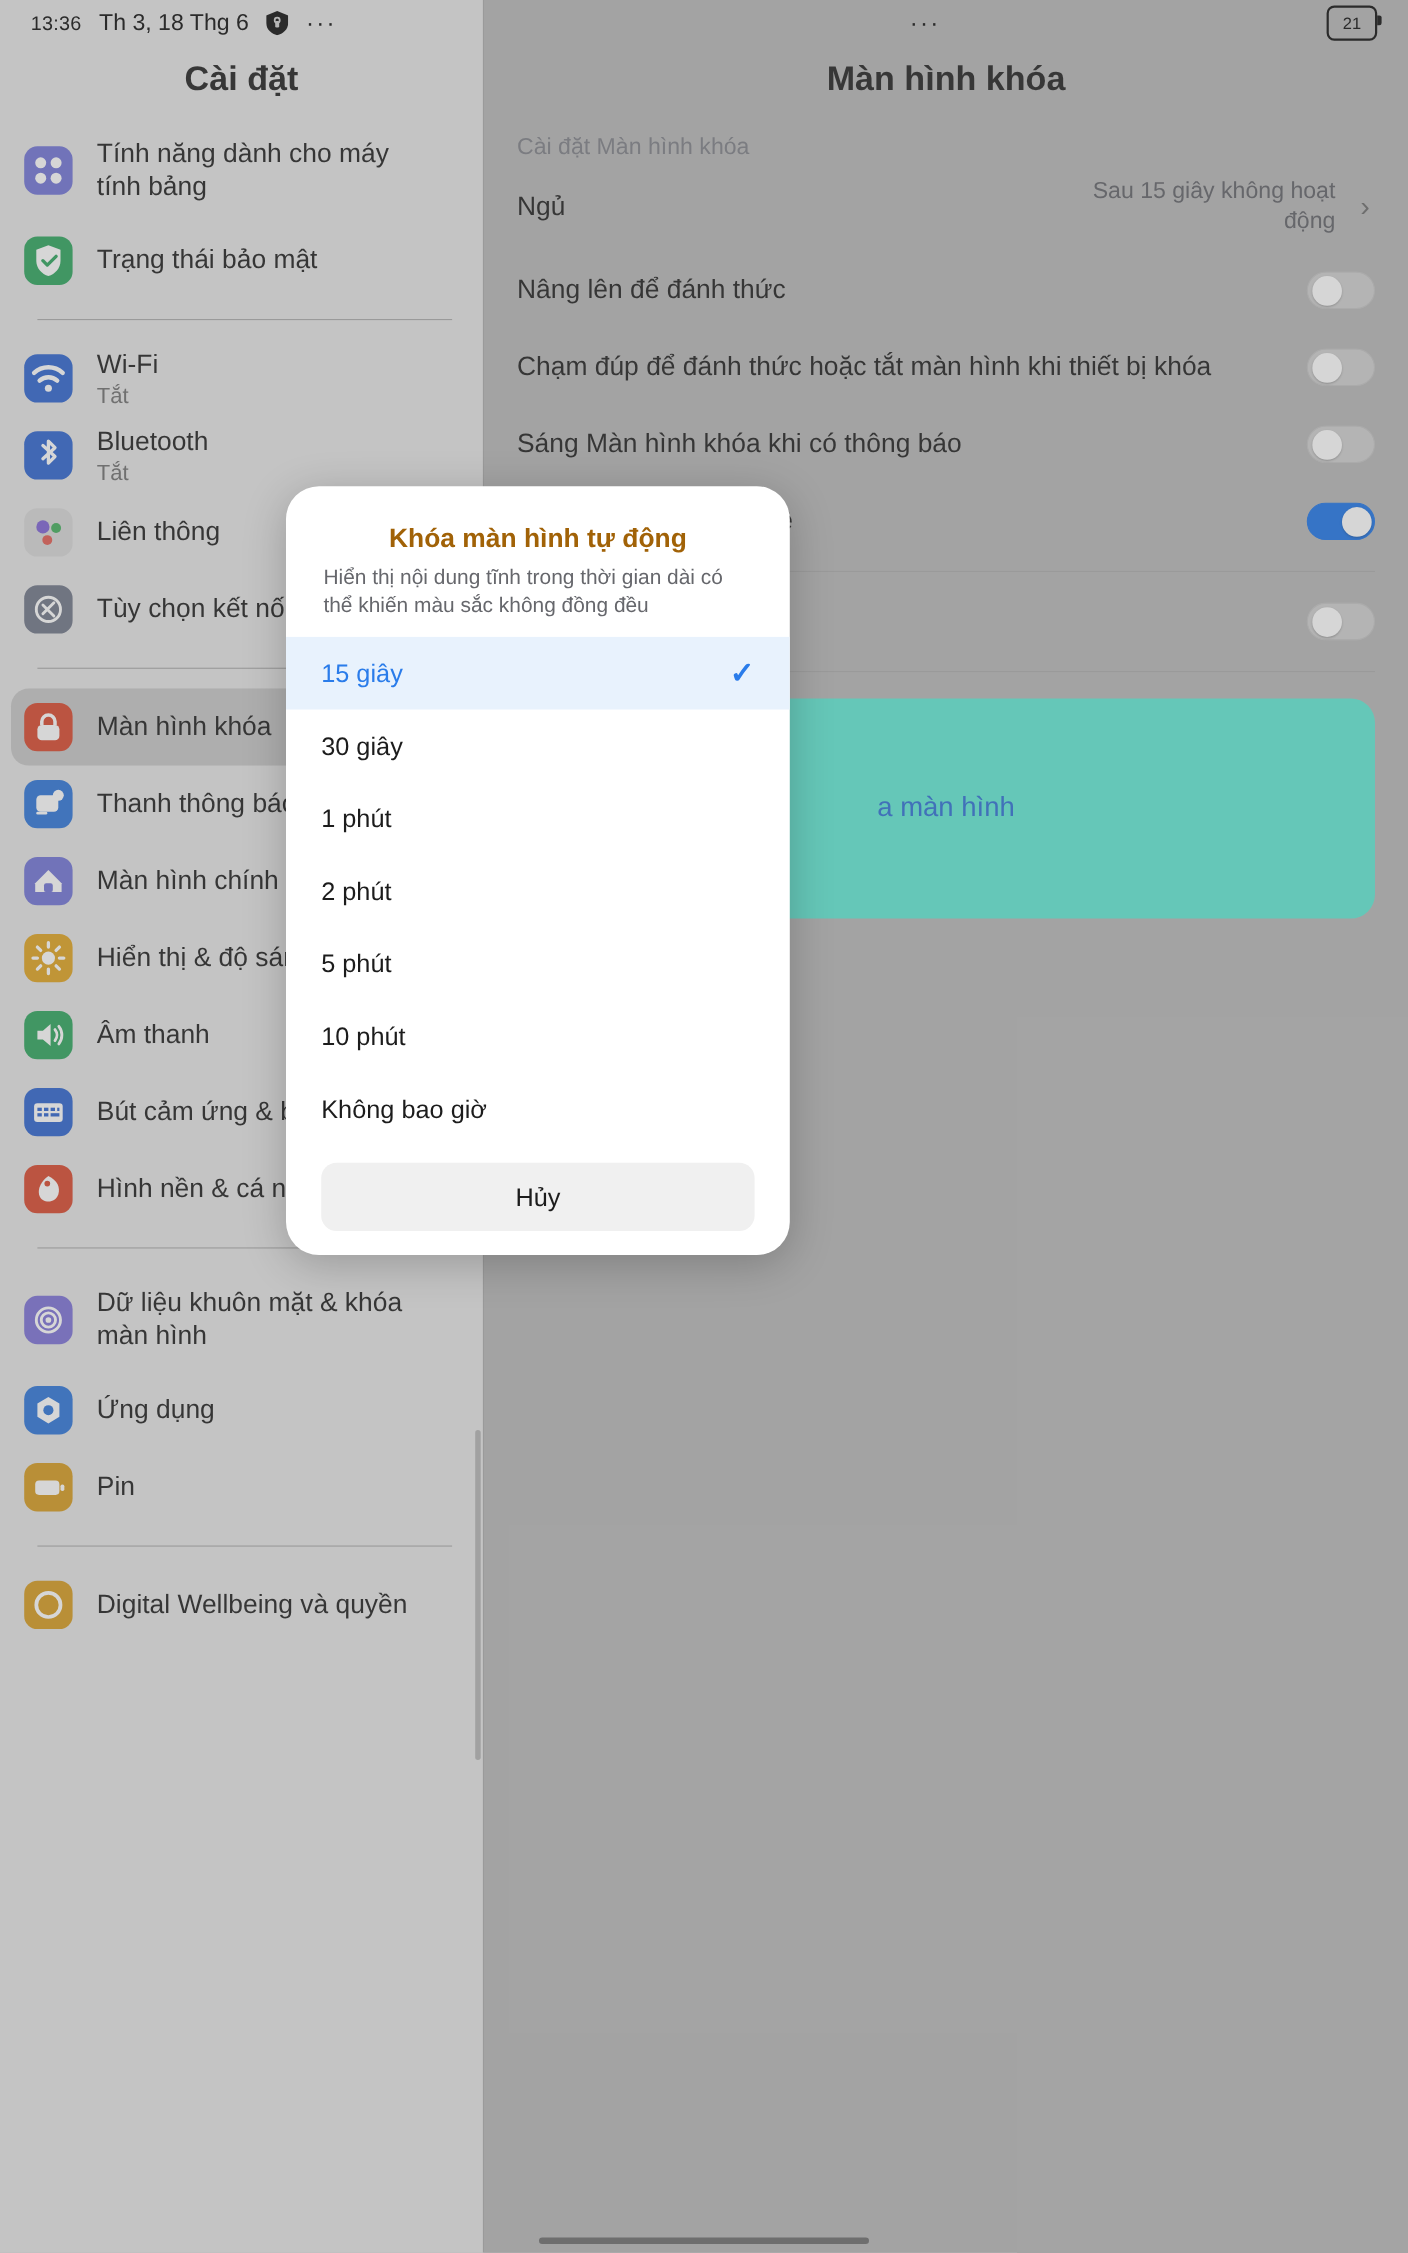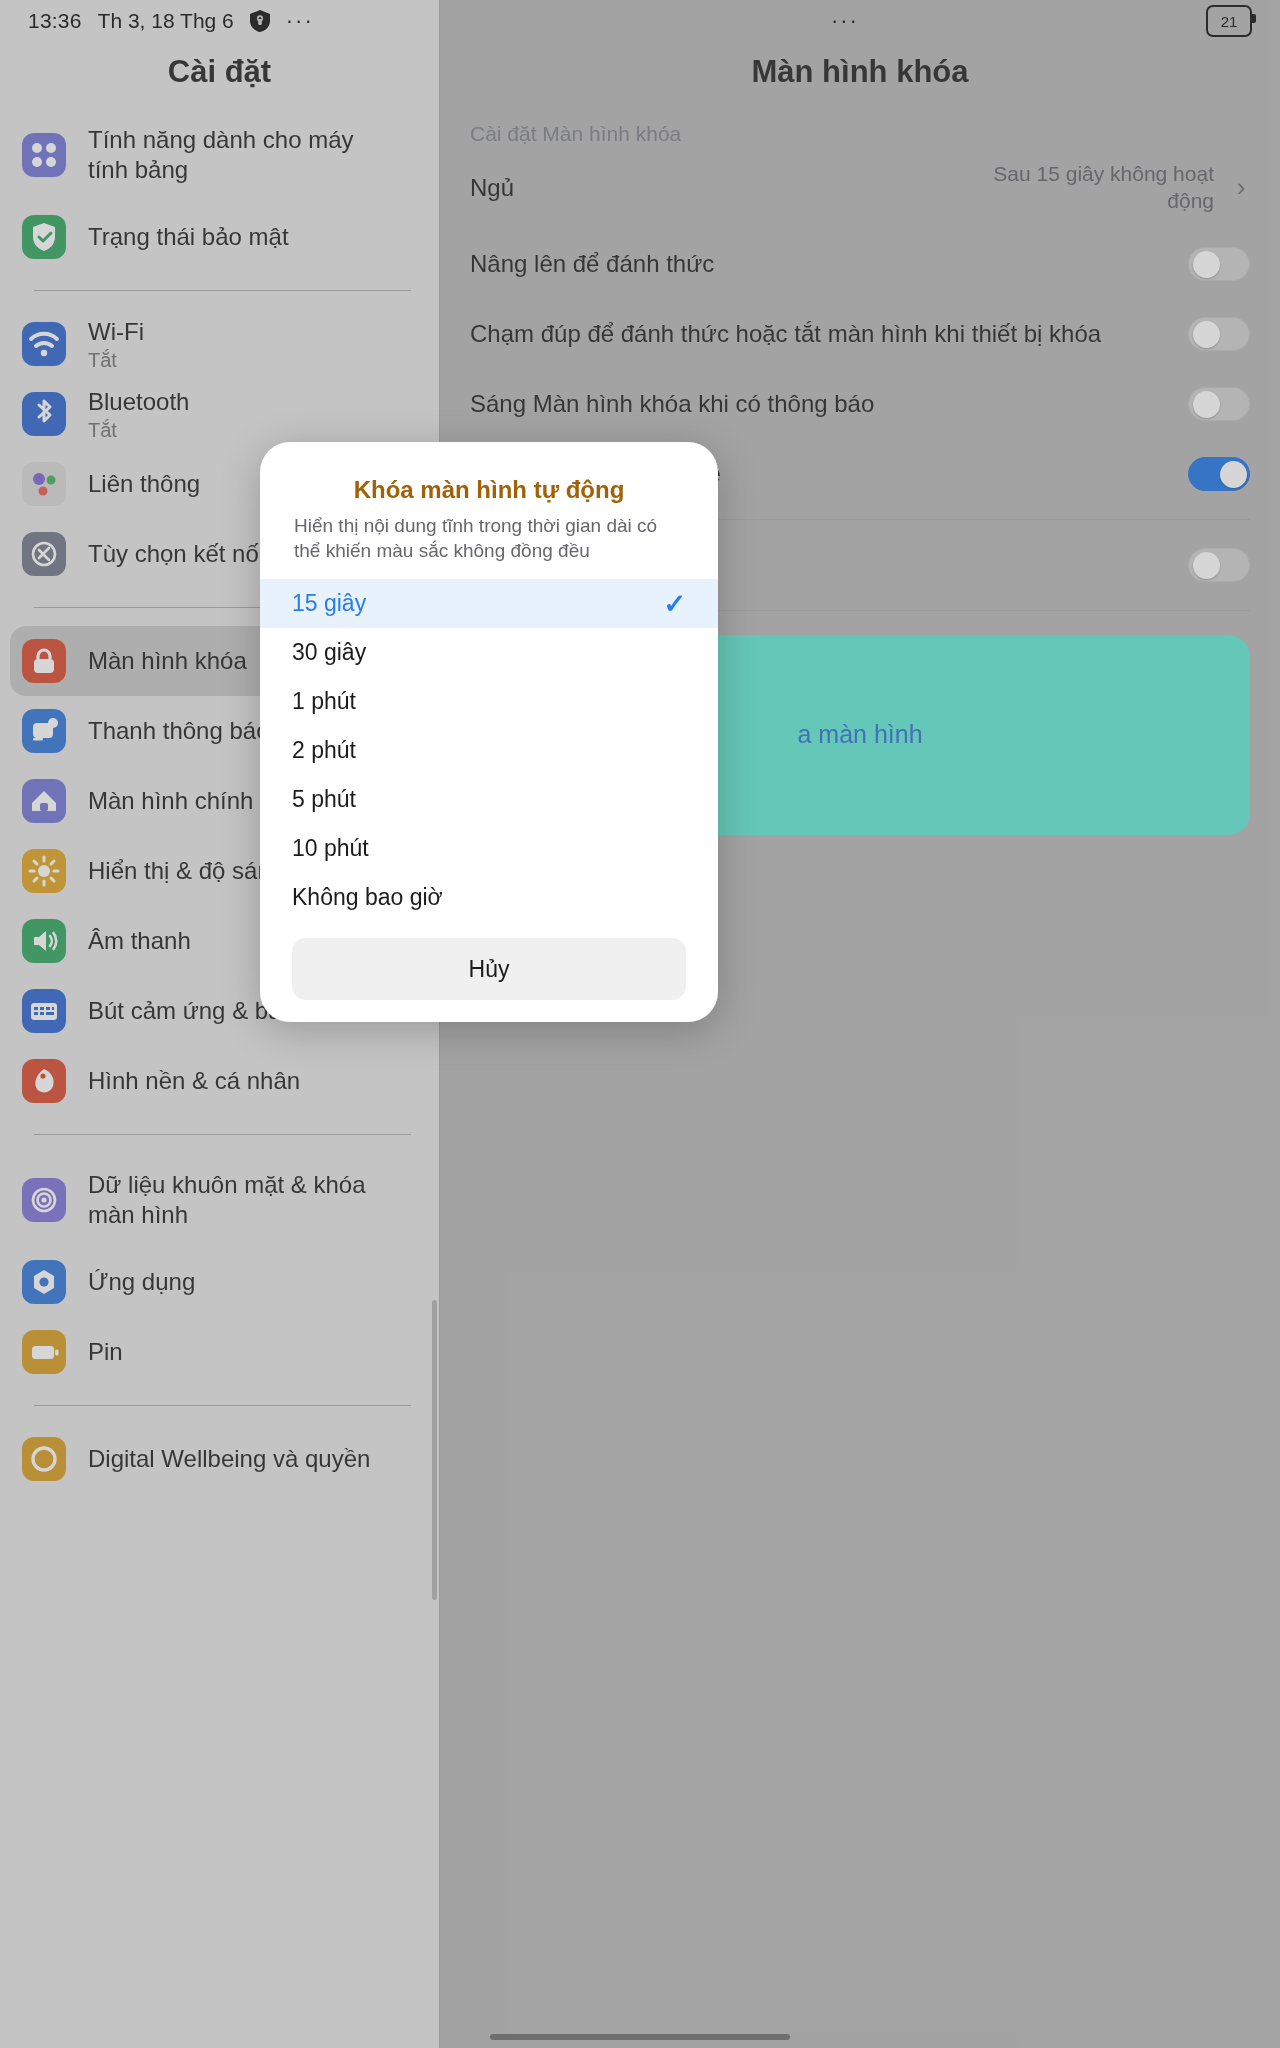--- a/index.html
+++ b/index.html
@@ -31,21 +31,21 @@
   
   .statusbar {
     position: absolute; top: 0; left: 0; right: 0;
     height: 42px;
     display: flex; align-items: center;
     padding: 0 28px;
     font-size: 21px; color: #2b2b2b;
     z-index: 20;
   }
   .sb-left { display: flex; align-items: center; gap: 16px; }
-  .sb-time { font-size: 21px; letter-spacing: .2px; }
+  .sb-time { font-size: 18px; letter-spacing: .2px; }
   .sb-date { font-size: 21px; }
   .shield-icon { width: 20px; height: 22px; display:inline-block; }
   .dots-icon { display:inline-block; font-size: 22px; letter-spacing: 2px; line-height: 10px; color:#2b2b2b; }
   .sb-center { flex: 1; display: flex; justify-content: center; padding-left: 170px; }
   .sb-right { display: flex; align-items: center; }
   .battery {
     width: 46px; height: 32px;
     border: 2.5px solid #2b2b2b; border-radius: 7px;
     display: flex; align-items: center; justify-content: center;
     font-size: 15px; color: #2b2b2b; position: relative;
@@ -172,21 +172,21 @@
     padding-bottom: 18px;
   }
   .dlg-header { padding: 22px 30px 16px; text-align: center; }
   .dlg-title { font-size: 24px; font-weight: bold; color: #a16207; margin-top: 12px; }
   .dlg-sub {
     font-size: 19px; color: #66676c; margin-top: 9px; line-height: 1.32;
     text-align: left; padding: 0 4px;
   }
   .dlg-option {
     display: flex; align-items: center; justify-content: space-between;
-    height: 49px;
+    height: 66px;
     padding: 0 32px;
     font-size: 23px; color: #1c1c1c;
   }
   .dlg-option.selected { background: #e8f2fd; color: #2a7cea; }
   .dlg-option .check { color: #2a7cea; font-size: 27px; font-weight: bold; }
   .dlg-cancel-wrap { padding: 16px 32px 4px; }
   .dlg-cancel {
     width: 100%; height: 62px;
     border: none; border-radius: 14px;
     background: #f0f0f0;

